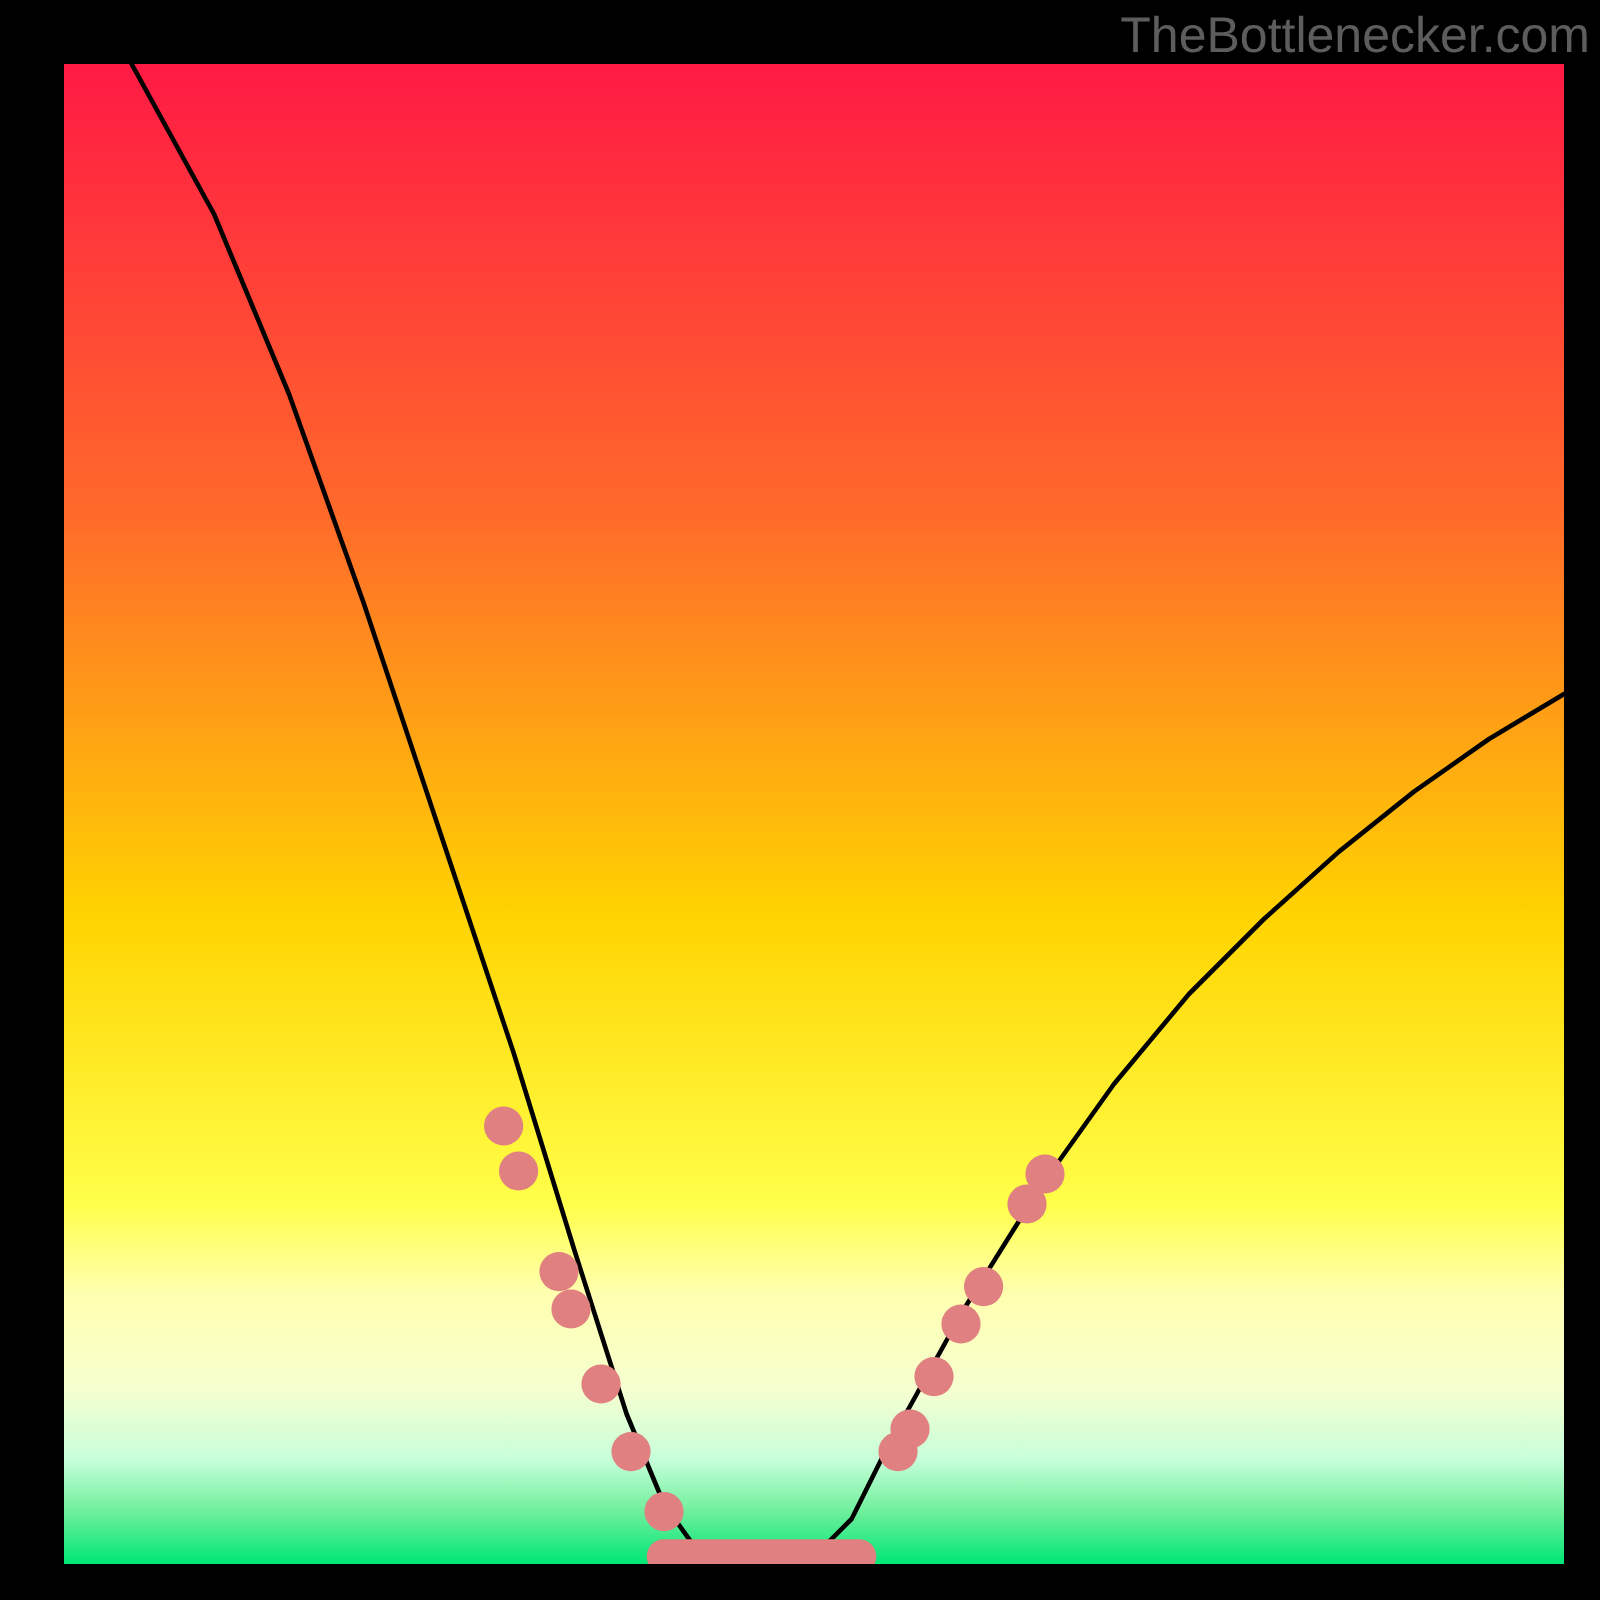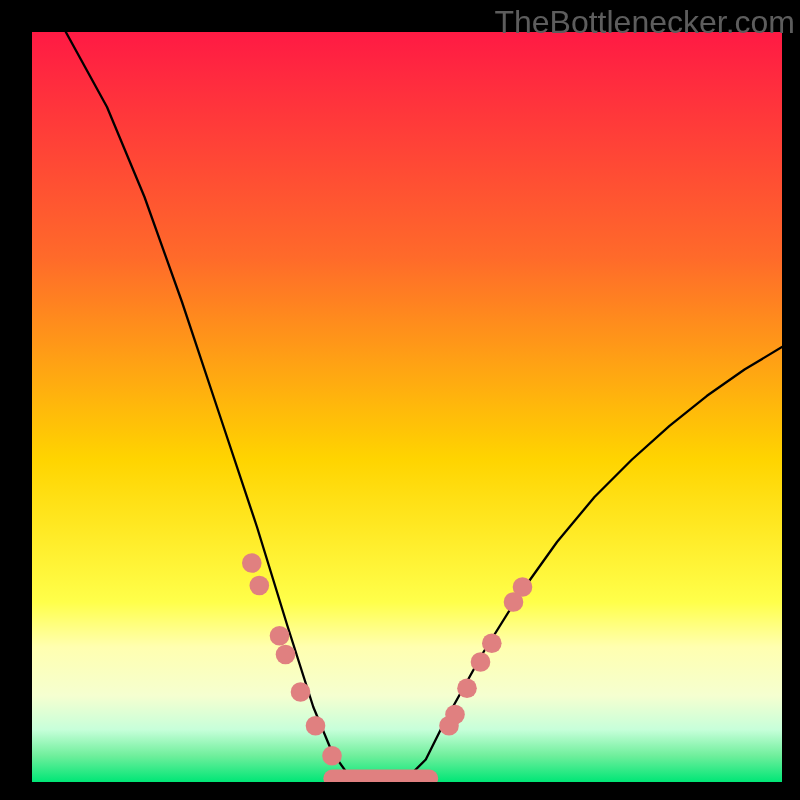--- a/index.html
+++ b/index.html
@@ -15,21 +15,21 @@
     position: absolute;
     inset: 0;
     background: #000;
   }
   .plot {
     position: absolute;
   }
   .watermark {
     position: absolute;
     top: 4px;
-    font-size: 32px;
+    font-size: 25px;
     font-weight: 520;
     color: #5d5d5d;
     letter-spacing: 0px;
     white-space: nowrap;
   }
   svg { display: block; }
 </style>
 </head>
 <body>
 

